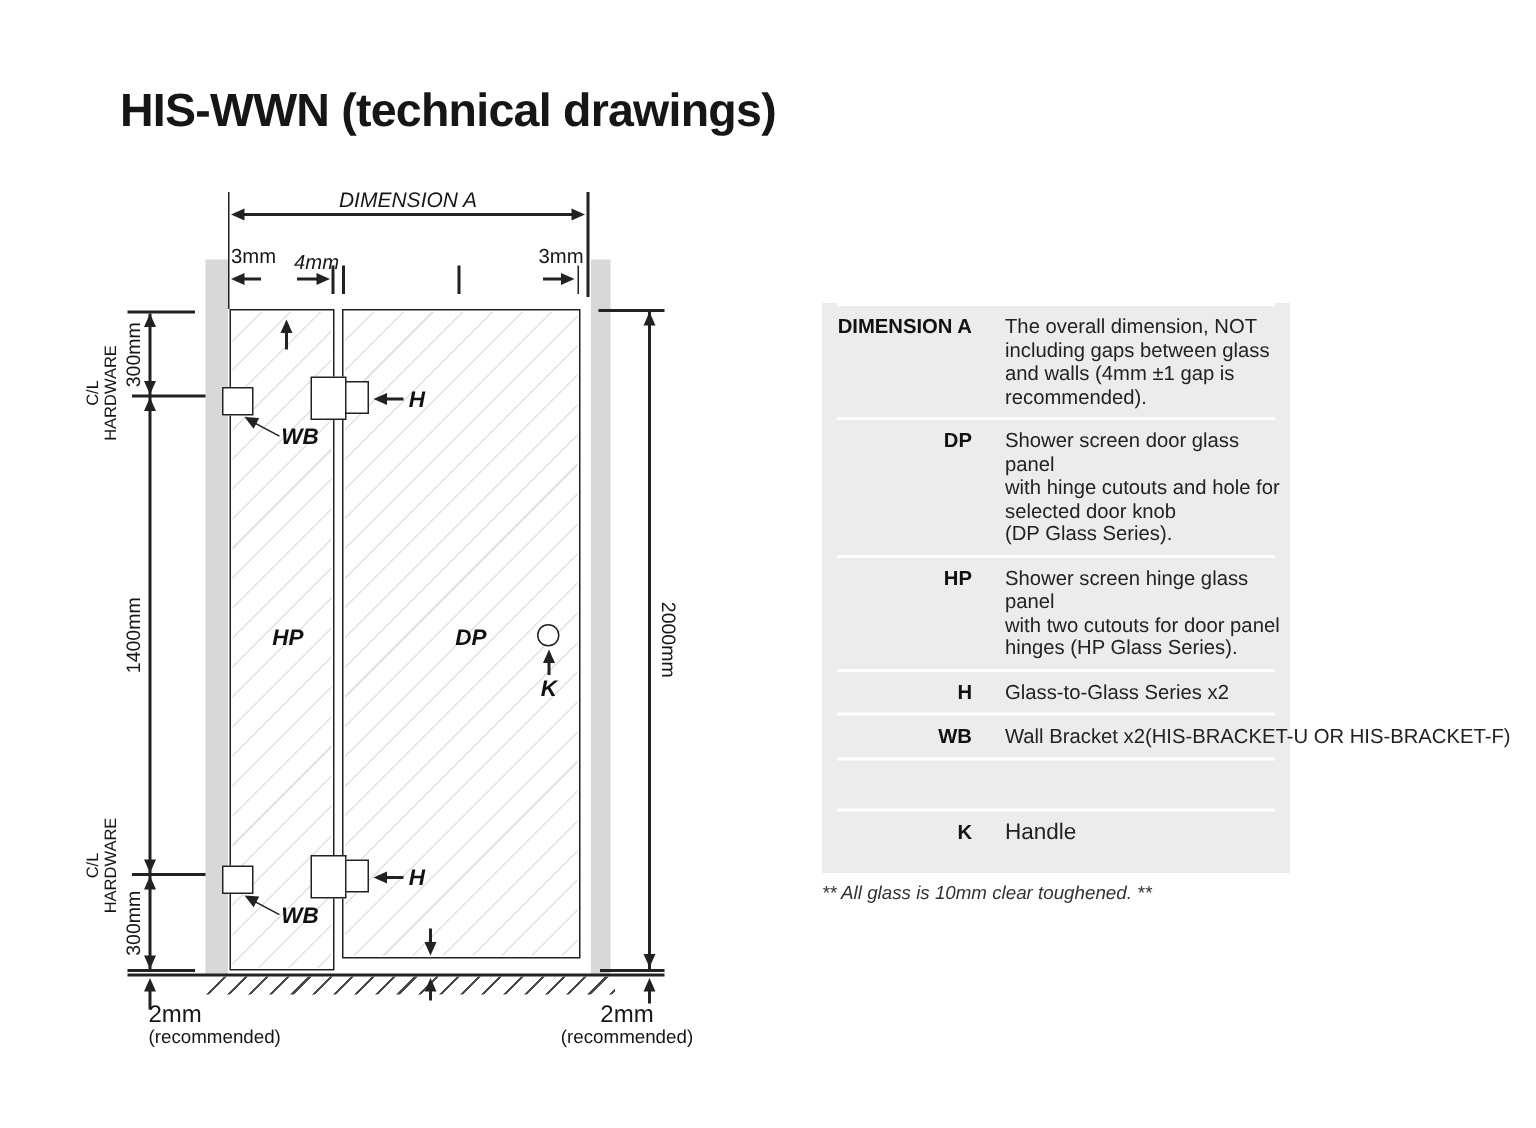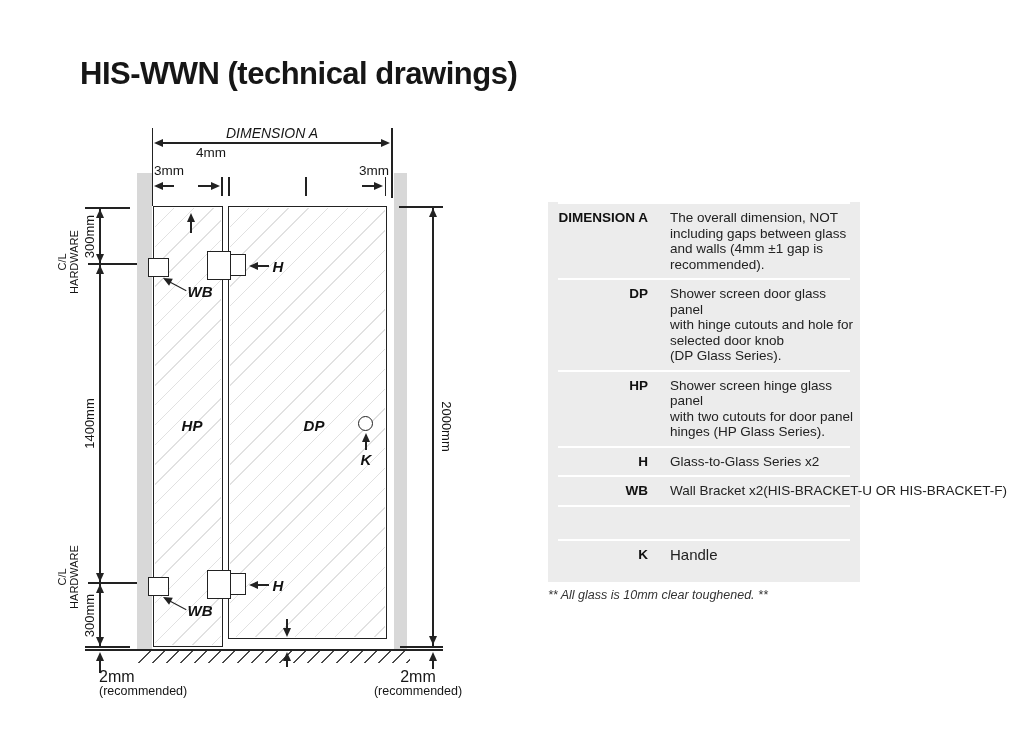--- a/index.html
+++ b/index.html
@@ -72,21 +72,21 @@
   <div class="floor-hatch" style="left:137px;top:651px;width:273px;height:12px;"></div>
 
   <div class="dim-text dim-italic" style="left:192px;top:125px;width:160px;">DIMENSION A</div>
   <div class="hl" style="left:162px;top:142.3px;width:220px;"></div>
   <div class="ah ah-left" style="left:154px;top:139px;"></div>
   <div class="ah ah-right" style="left:381px;top:139px;"></div>
   <div class="vl" style="left:151.8px;top:128px;height:78px;"></div>
   <div class="vl" style="left:391.3px;top:128px;height:70px;"></div>
 
   <div class="dim-text" style="left:149px;top:163px;width:40px;">3mm</div>
-  <div class="dim-text" style="left:191px;top:145px;width:40px;">4mm</div>
+  <div class="dim-text" style="left:191px;top:167px;width:40px;font-style:italic;">4mm</div>
   <div class="dim-text" style="left:354px;top:163px;width:40px;">3mm</div>
   <div class="ah ah-left" style="left:154px;top:182px;"></div>
   <div class="hl" style="left:162px;top:185.3px;width:12px;"></div>
   <div class="hl" style="left:198px;top:185.3px;width:14px;"></div>
   <div class="ah ah-right" style="left:211px;top:182px;"></div>
   <div class="hl" style="left:362px;top:185.3px;width:13px;"></div>
   <div class="ah ah-right" style="left:374px;top:182px;"></div>
   <div class="vl" style="left:221.3px;top:177px;height:19px;"></div>
   <div class="vl" style="left:228.3px;top:177px;height:19px;"></div>
   <div class="vl" style="left:305.3px;top:177px;height:19px;"></div>

